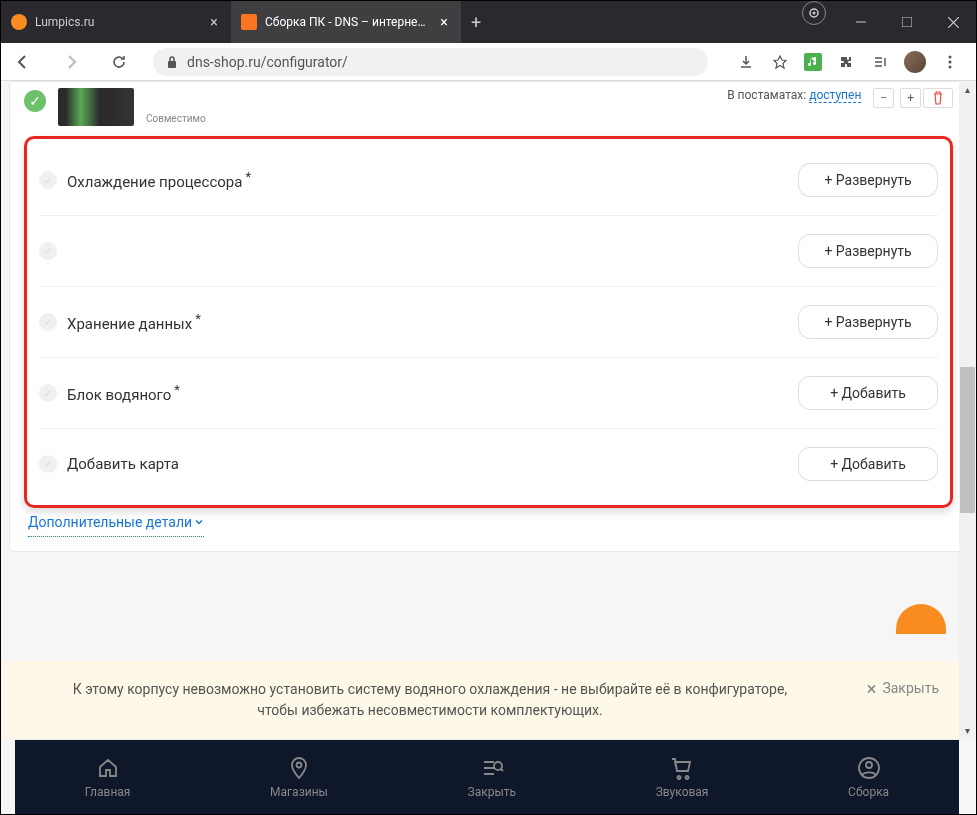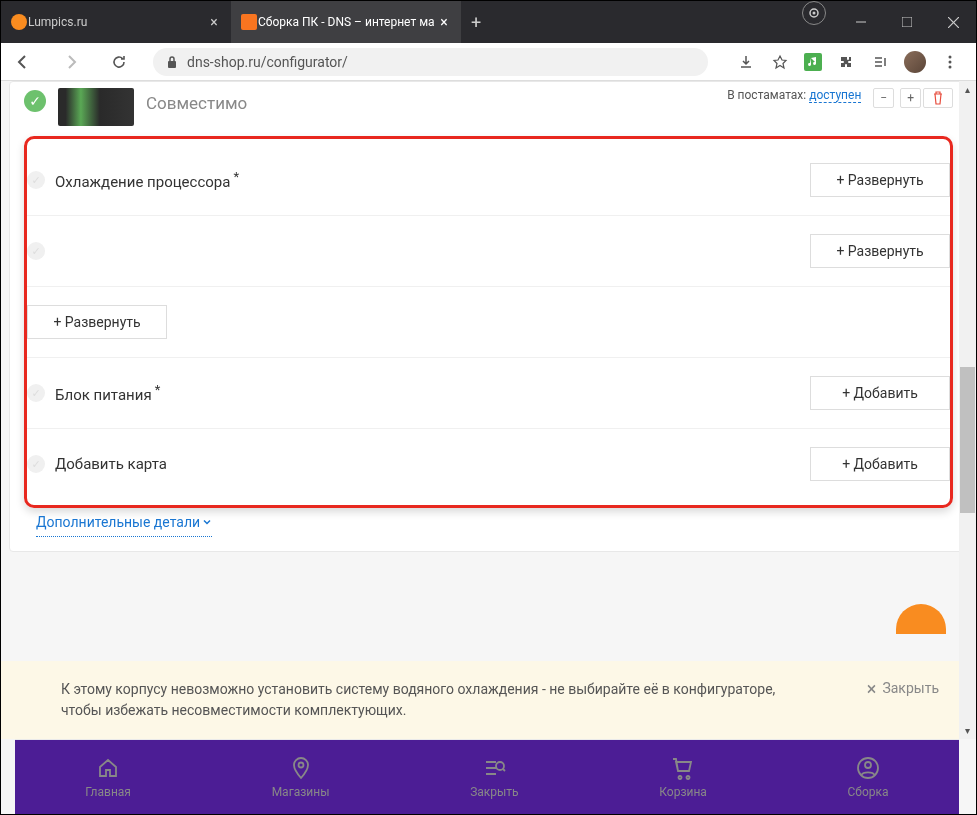--- a/index.html
+++ b/index.html
@@ -1,18 +1,18 @@
 <!DOCTYPE html>
 <html><head>
 <meta charset="utf-8">
 <style>
 *{margin:0;padding:0;box-sizing:border-box;font-family:-apple-system,BlinkMacSystemFont,"Segoe UI",Roboto,sans-serif}
 body{width:977px;height:815px;background:#fff;overflow:hidden;position:relative;border:1px solid #000}
 .titlebar{height:42px;background:#2a2a2e;display:flex;align-items:stretch}
-.tab{display:flex;align-items:center;padding:0 10px;max-width:230px;min-width:0;gap:1px;position:relative}
+.tab{display:flex;align-items:center;padding:0 10px;max-width:230px;min-width:0;gap:8px;position:relative}
 .tab.inactive{background:#2a2a2e;color:#ccc}
 .tab.active{background:#3f3f42;color:#fff}
 .tab-favicon{width:16px;height:16px;flex-shrink:0;border-radius:50%}
 .tab-title{font-size:12px;white-space:nowrap;overflow:hidden;text-overflow:ellipsis;flex:1}
 .tab-close{width:14px;height:14px;display:flex;align-items:center;justify-content:center;font-size:14px;cursor:pointer}
 .new-tab{width:30px;display:flex;align-items:center;justify-content:center;color:#ccc;font-size:18px;cursor:pointer}
 .titlebar-spacer{flex:1}
 .win-controls{display:flex;align-items:center}
 .win-btn{width:46px;height:42px;display:flex;align-items:center;justify-content:center;color:#ccc;cursor:pointer}
 .account-indicator{width:24px;height:24px;border-radius:50%;border:1px solid #888;display:flex;align-items:center;justify-content:center;margin:0 12px;color:#ccc;font-size:12px}
@@ -25,43 +25,43 @@
 .ext-icon{width:20px;height:20px;display:flex;align-items:center;justify-content:center;color:#555;cursor:pointer}
 .avatar{width:22px;height:22px;border-radius:50%;background:linear-gradient(135deg,#8a6d5a,#5a4538)}
 .viewport{position:absolute;top:80px;left:0;right:0;bottom:0;background:#f6f6f6;overflow:hidden}
 .content{padding:0 8px}
 .card{background:#fff;border:1px solid #e8e8e8;border-radius:4px;margin-bottom:10px;padding:0 14px 14px;position:relative}
 .product-row{display:flex;gap:12px;padding:6px 0 10px}
 .check-indicator{width:22px;height:22px;border-radius:50%;background:#6dc16d;display:flex;align-items:center;justify-content:center;color:#fff;font-size:14px;flex-shrink:0;margin-top:2px}
 .product-thumb{width:76px;height:38px;background:linear-gradient(90deg,#2a2a2a 10%,#5aa855 30%,#2a2a2a 55%,#333 100%);border-radius:2px;flex-shrink:0}
 .product-info{flex:1;font-size:13px;color:#555;line-height:1.4}
 .product-code{color:#888;font-size:12px;margin-top:2px}
-.compat{color:#888;font-size:17px;margin-top:4px}
+.compat{color:#888;font-size:10px;margin-top:24px}
 .avail{font-size:12px;color:#555;text-align:right;white-space:nowrap}
 .avail-link{color:#1976d2;border-bottom:1px dashed #1976d2;cursor:pointer}
 .qty-controls{display:flex;gap:6px;margin-left:10px}
 .qty-box{border:1px solid #ddd;padding:2px 6px;font-size:12px;color:#666;border-radius:2px}
 .del-btn{border:1px solid #ddd;padding:2px 8px;border-radius:2px;color:#e74c3c;cursor:pointer}
-.highlight-box{border:3px solid #e8281f;border-radius:10px;padding:6px 0;box-shadow:0 4px 8px rgba(0,0,0,.15)}
+.highlight-box{border:3px solid #e8281f;border-radius:10px;padding:6px 12px;box-shadow:0 4px 8px rgba(0,0,0,.15)}
 .cat-row{display:flex;align-items:center;justify-content:space-between;padding:18px 0;border-top:1px solid #f0f0f0}
 .cat-row:first-child{border-top:none}
 .cat-left{display:flex;align-items:center;gap:10px}
 .cat-check{width:18px;height:18px;border-radius:50%;background:#f0f0f0;display:flex;align-items:center;justify-content:center;color:#ddd;font-size:11px}
 .cat-name{font-size:15px;color:#333}
 .req-star{color:#333;font-size:13px;vertical-align:super;margin-left:3px}
-.expand-btn{border:1px solid #ddd;background:#fff;padding:8px 20px;font-size:14px;color:#333;border-radius:0;cursor:pointer;min-width:140px;text-align:center}
-.more-link{color:#1976d2;font-size:14px;cursor:pointer;display:inline-flex;align-items:center;gap:2px;border-bottom:1px dotted #1976d2;padding:6px 0;margin-left:12px}
+.expand-btn{border:1px solid #ddd;background:#fff;padding:8px 20px;font-size:14px;color:#333;border-radius:12px;cursor:pointer;min-width:140px;text-align:center}
+.more-link{color:#1976d2;font-size:14px;cursor:pointer;display:inline-flex;align-items:center;gap:2px;border-bottom:1px dotted #1976d2;padding:6px 0;margin-left:4px}
 .scrollbar-v{position:absolute;right:0;top:0;bottom:75px;width:17px;background:#f1f1f1}
 .scroll-thumb{position:absolute;width:15px;left:1px;background:#c0c0c0;border-radius:0;top:286px;height:146px}
 .scroll-arrow{position:absolute;width:17px;height:17px;display:flex;align-items:center;justify-content:center;font-size:10px;color:#555;cursor:pointer}
-.notice-bar{position:absolute;left:0;right:17px;bottom:75px;background:#fdf8e7;padding:18px 160px 18px 60px;font-size:14px;color:#555;line-height:1.5}
+.notice-bar{position:absolute;left:0;right:17px;bottom:75px;background:#fdf8e7;padding:18px 160px 18px 60px;text-align:center;font-size:14px;color:#555;line-height:1.5}
 .notice-close{position:absolute;right:20px;top:14px;display:flex;align-items:center;gap:6px;color:#888;cursor:pointer;font-size:14px}
 .notice-close-x{font-size:18px}
 .fab{position:absolute;right:30px;bottom:180px;width:50px;height:30px;background:#f98c20;border-radius:30px 30px 0 0;z-index:1}
-.bottom-nav{position:absolute;left:14px;right:17px;bottom:0;height:75px;background:#4c1d95;border-top:1px solid #eaeaea;display:flex;justify-content:space-around;align-items:center}
+.bottom-nav{position:absolute;left:14px;right:17px;bottom:0;height:75px;background:#0f172a;border-top:1px solid #eaeaea;display:flex;justify-content:space-around;align-items:center}
 .nav-item{display:flex;flex-direction:column;align-items:center;gap:4px;color:#888;font-size:12px;cursor:pointer}
 .nav-icon{width:26px;height:26px;display:flex;align-items:center;justify-content:center}
 svg{display:block}
 </style>
 </head>
 <body>
 
 <div class="titlebar">
   <div class="tab inactive" style="width:230px">
     <span class="tab-favicon" style="background:#f98c20"></span>
@@ -202,27 +202,33 @@
           </div>
           <button class="expand-btn">+ Развернуть</button>
         </div>
         <div class="cat-row">
           <div class="cat-left">
             <span class="cat-check">✓</span>
           </div>
           <button class="expand-btn">+ Развернуть</button>
         </div>
         <div class="cat-row">
+          <div class="cat-left">
+            <span class="cat-check">✓</span>
+            <span class="cat-name">
+              <span>Хранение данных</span><span class="req-star">*</span>
+            </span>
+          </div>
           <button class="expand-btn">+ Развернуть</button>
         </div>
         <div class="cat-row">
           <div class="cat-left">
             <span class="cat-check">✓</span>
             <span class="cat-name">
-              <span>Блок питания</span><span class="req-star">*</span>
+              <span>Блок водяного</span><span class="req-star">*</span>
             </span>
           </div>
           <button class="expand-btn">+ Добавить</button>
         </div>
         <div class="cat-row">
           <div class="cat-left">
             <span class="cat-check">✓</span>
             <span class="cat-name">Добавить карта</span>
           </div>
           <button class="expand-btn">+ Добавить</button>
@@ -275,21 +281,21 @@
           </svg>
         </span>
       <span>Закрыть</span>
     </div>
     <div class="nav-item">
       <span class="nav-icon">
           <svg width="24" height="24" viewBox="0 0 24 24">
             <path d="M5 6 H20 L18 15 H7 Z M7 15 L5 3 H2 M9 20 a1.5 1.5 0 1 0 .01 0 M17 20 a1.5 1.5 0 1 0 .01 0" fill="none" stroke="#888" stroke-width="1.8"></path>
           </svg>
         </span>
-      <span>Корзина</span>
+      <span>Звуковая</span>
     </div>
     <div class="nav-item">
       <span class="nav-icon">
           <svg width="24" height="24" viewBox="0 0 24 24">
             <circle cx="12" cy="12" r="10" fill="none" stroke="#888" stroke-width="1.8"></circle>
             <circle cx="12" cy="9" r="3" fill="none" stroke="#888" stroke-width="1.8"></circle>
             <path d="M5.5 19 C7 15.5 17 15.5 18.5 19" fill="none" stroke="#888" stroke-width="1.8"></path>
           </svg>
         </span>
       <span>Сборка</span>

